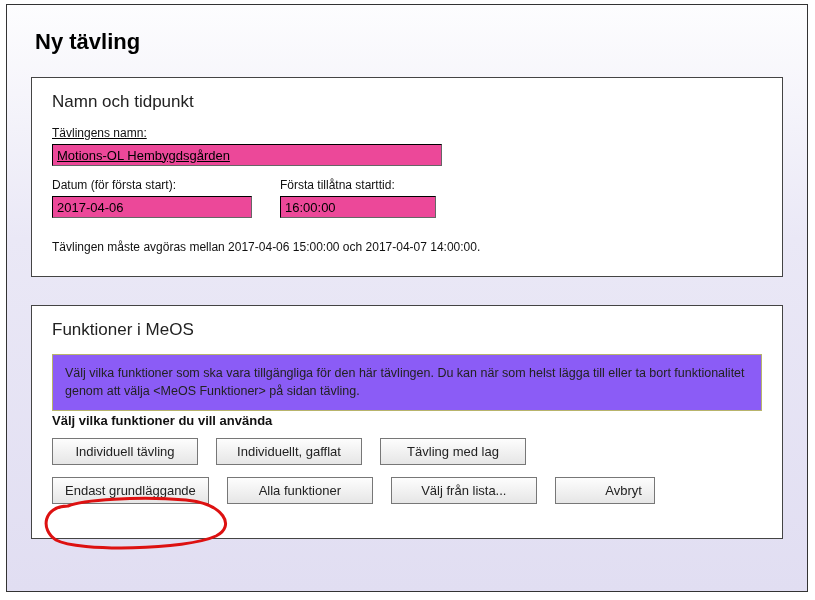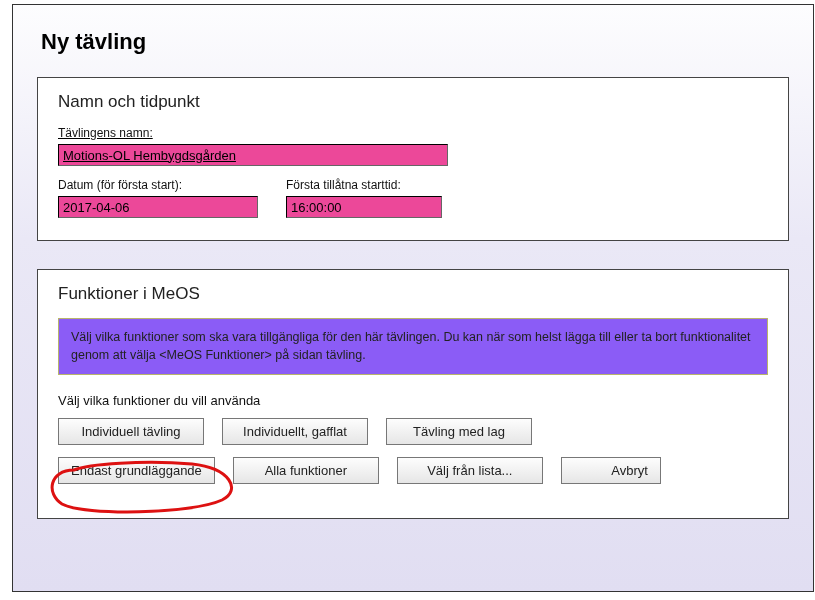--- a/index.html
+++ b/index.html
@@ -7,21 +7,21 @@
   body {
     font-family: Arial, Helvetica, sans-serif;
     font-size: 13px;
     background: #fff;
     width: 815px;
     height: 600px;
     position: relative;
   }
   .window {
     position: absolute;
-    left: 12px; top: 4px;
+    left: 6px; top: 4px;
     width: 802px; height: 588px;
     border: 1px solid #333;
     background: linear-gradient(to bottom, #fdfdfe 0%, #eae8f6 40%, #e1def2 100%);
     padding: 18px 24px 24px 24px;
   }
   .page-title {
     font-size: 22px;
     font-weight: bold;
     margin: 6px 0 22px 4px;
     color: #000;
@@ -66,22 +66,22 @@
   .info-box {
     background: #8b5cf6;
     border: 1px solid #b8b46b;
     padding: 10px 12px;
     font-size: 12.5px;
     line-height: 1.4;
     color: #222;
   }
   .sub-heading {
     font-size: 13px;
-    font-weight: normal;
-    margin: 18px 0 10px 0;
+    font-weight: bold;
+    margin: 2px 0 10px 0;
     color: #111;
   }
   .button-row {
     display: flex;
     gap: 18px;
     margin-bottom: 12px;
   }
   .btn {
     font-size: 13px;
     padding: 5px 12px;
@@ -117,20 +117,21 @@
       <div class="col">
         <div class="field-label">Datum (för första start):</div>
         <input class="text-input" style="width: 200px;" type="text" value="2017-04-06">
       </div>
       <div class="col">
         <div class="field-label">Första tillåtna starttid:</div>
         <input class="text-input" style="width: 156px;" type="text" value="16:00:00">
       </div>
     </div>
 
+    <div class="note">Tävlingen måste avgöras mellan 2017-04-06 15:00:00 och 2017-04-07 14:00:00.</div>
   </div>
 
   <div class="panel" style="position:relative;">
     <div class="panel-title">Funktioner i MeOS</div>
 
     <div class="info-box">Välj vilka funktioner som ska vara tillgängliga för den här tävlingen. Du kan när som helst lägga till eller ta bort funktionalitet genom att välja &lt;MeOS Funktioner&gt; på sidan tävling.</div>
 
     <div class="sub-heading">Välj vilka funktioner du vill använda</div>
 
     <div class="button-row">

